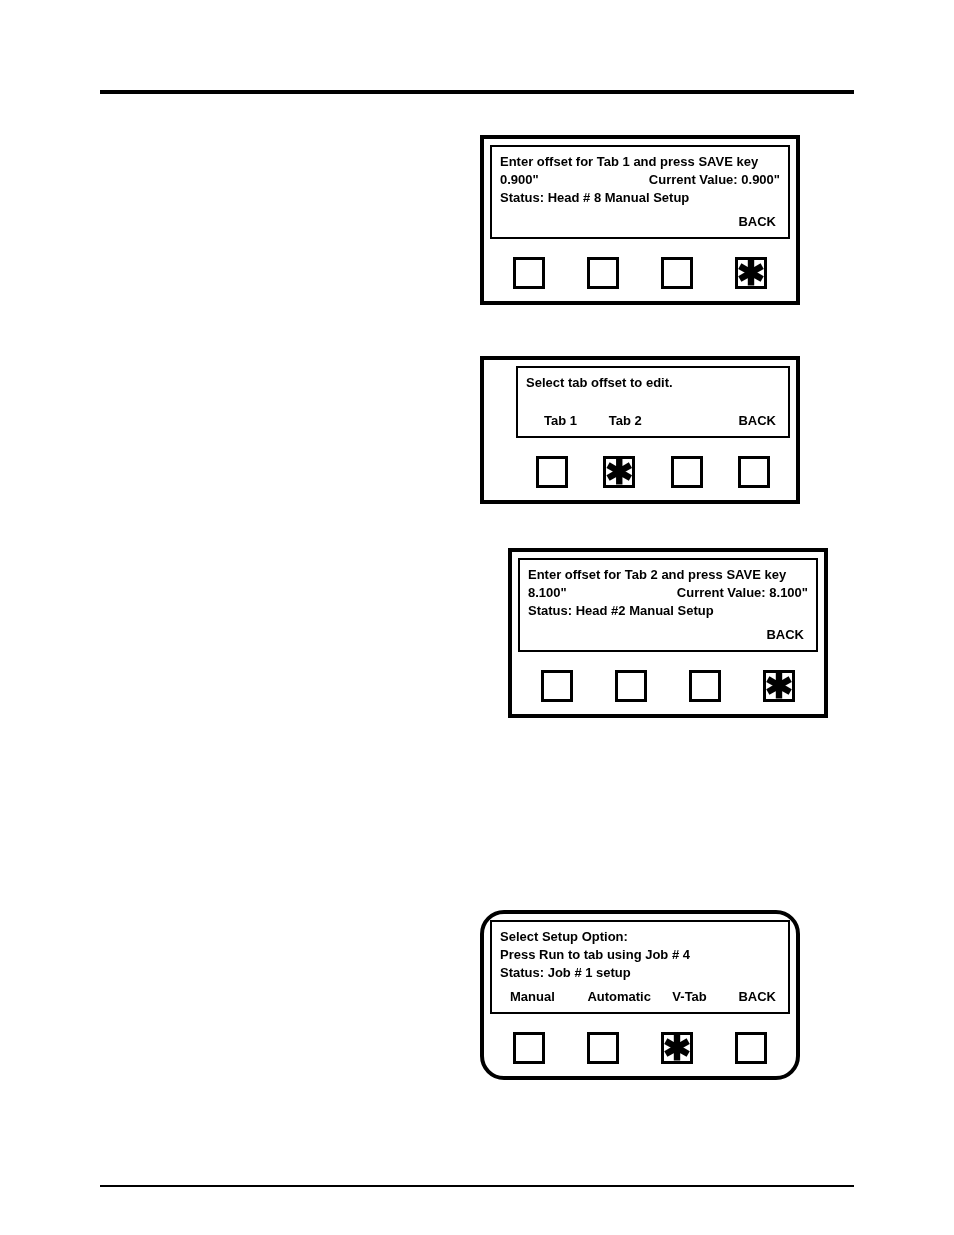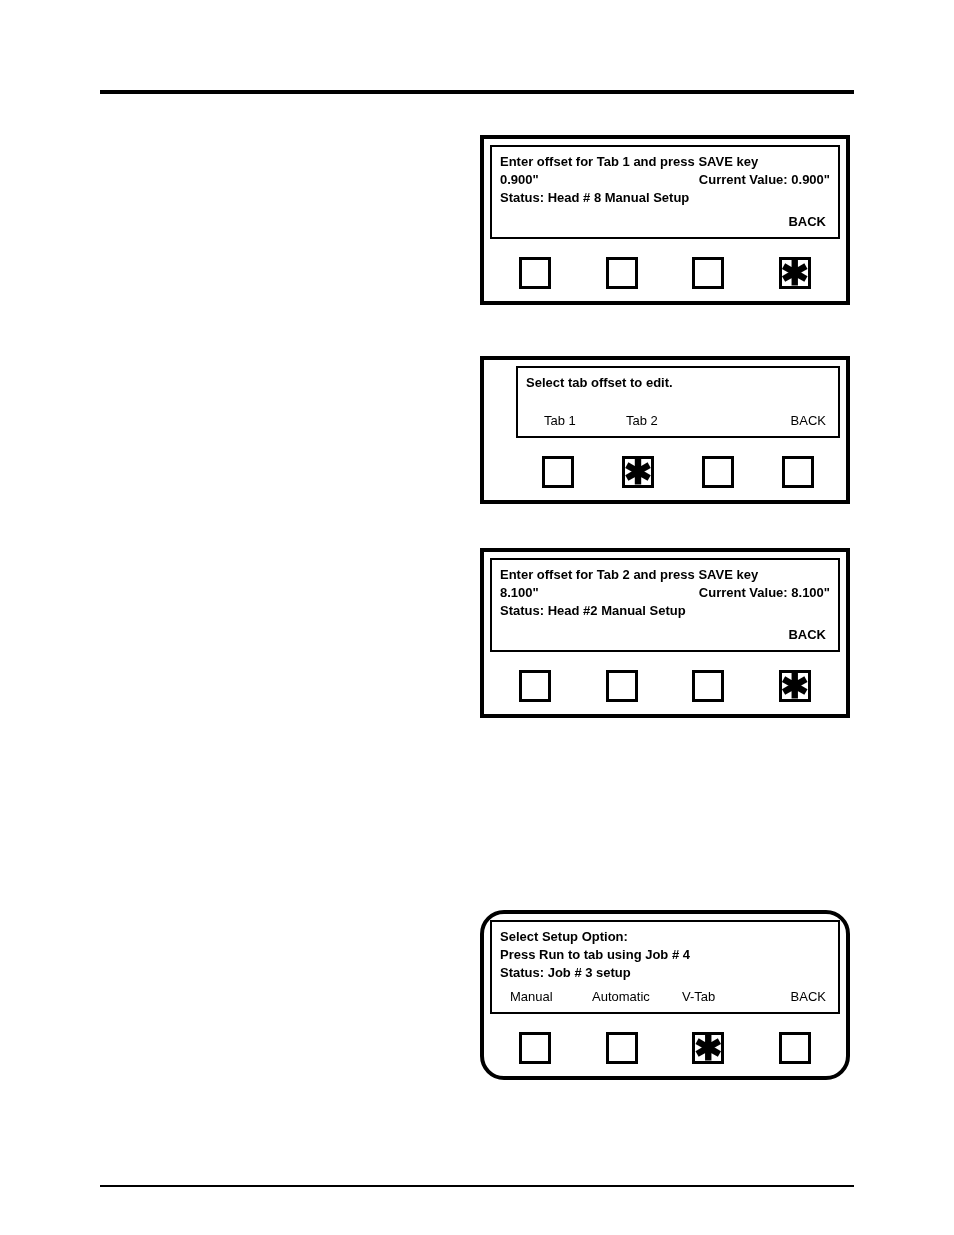--- a/index.html
+++ b/index.html
@@ -26,38 +26,38 @@
   .bottom-rule {
     position: absolute;
     left: 100px;
     right: 100px;
     bottom: 48px;
     border-top: 2px solid #000;
   }
   .panel {
     position: absolute;
     left: 480px;
-    width: 370px;
+    width: 320px;
     border: 4px solid #000;
     box-sizing: border-box;
     background: #fff;
   }
   .panel .inner {
     margin: 6px;
     border: 2px solid #000;
     padding: 6px 8px 6px 8px;
     font-size: 13px;
     font-weight: bold;
     line-height: 18px;
   }
   .panel .label-row {
     display: flex;
     justify-content: flex-start;
     font-size: 13px;
-    font-weight: normal;
+    font-weight: bold;
     margin-top: 6px;
     padding-left: 18px;
   }
   .panel .label-row .lbl { width: 82px; }
   .panel .label-row .lbl.right { margin-left: auto; text-align: right; padding-right: 4px; width: auto; }
   .buttons {
     display: flex;
     justify-content: space-around;
     align-items: center;
     padding: 12px 8px 12px 8px;
@@ -131,21 +131,21 @@
   <div class="buttons">
     <div class="sqbtn"></div>
     <div class="sqbtn">
           <span class="asterisk">✱</span>
         </div>
     <div class="sqbtn"></div>
     <div class="sqbtn"></div>
   </div>
 </div>
 
-<div class="panel" style="top:548px;">
+<div class="panel" style="top:548px;margin-left:28px;">
   <div class="inner">
     <div>Enter offset for Tab 2 and press SAVE key</div>
     <div class="cv-right">
       <span class="left">8.100"</span>
       <span class="spacer"></span>
       <span class="cv"><span>Current Value:</span> <span>8.100"</span></span>
     </div>
     <div>Status: Head #2 Manual Setup</div>
     <div class="back-row">BACK</div>
   </div>
@@ -156,21 +156,21 @@
     <div class="sqbtn">
           <span class="asterisk">✱</span>
         </div>
   </div>
 </div>
 
 <div class="panel" style="top:910px;border-radius:24px;">
   <div class="inner">
     <div>Select Setup Option:</div>
     <div>Press Run to tab using Job # 4</div>
-    <div>Status:  Job # 3 setup</div>
+    <div>Status:  Job # 1 setup</div>
     <div class="label-row" style="padding-left:10px;justify-content:space-between;">
       <span class="lbl">Manual</span>
       <span class="lbl" style="width:90px;">Automatic</span>
       <span class="lbl" style="width:70px;">V-Tab</span>
       <span class="lbl right">BACK</span>
     </div>
   </div>
   <div class="buttons">
     <div class="sqbtn"></div>
     <div class="sqbtn"></div>

